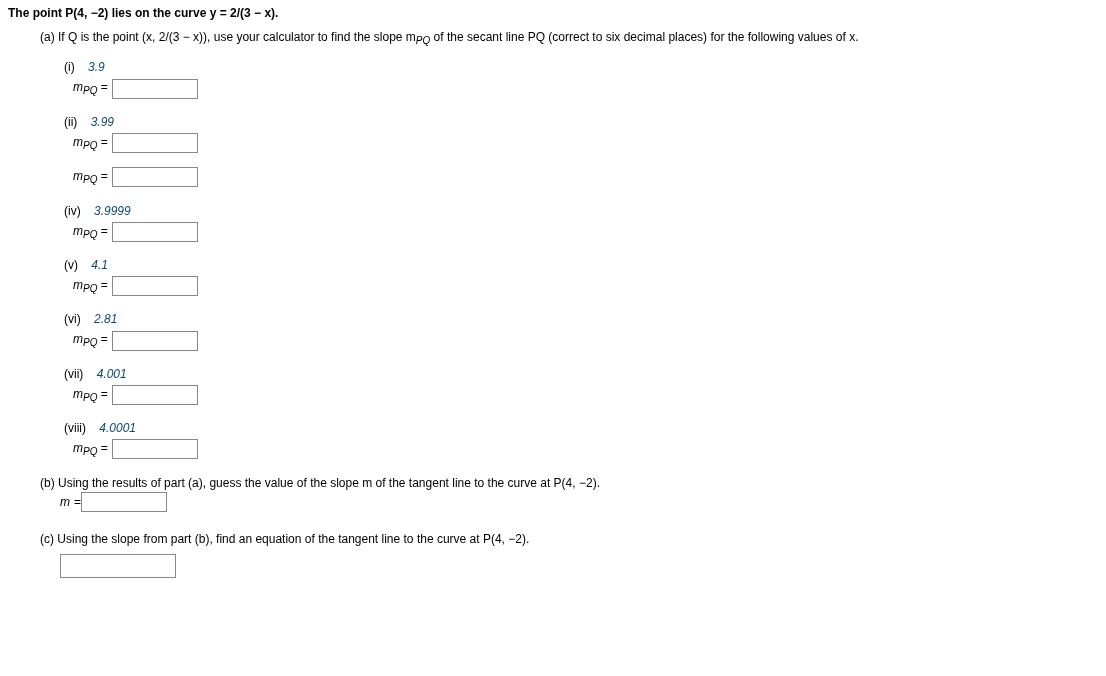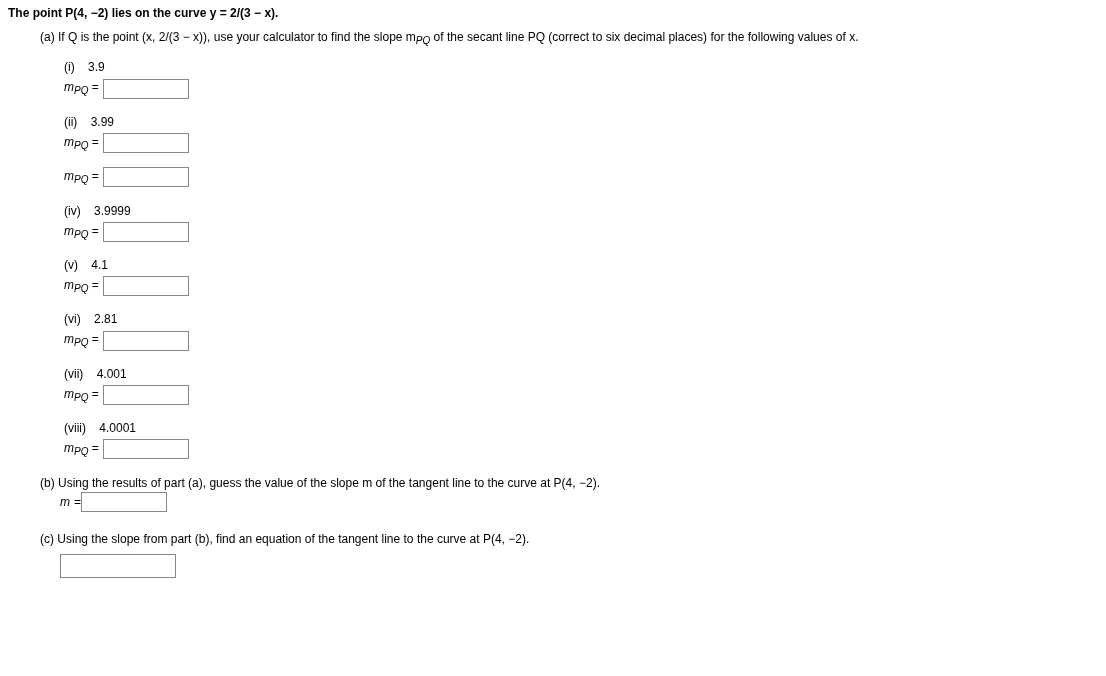--- a/index.html
+++ b/index.html
@@ -24,28 +24,30 @@
   .item {
     margin-bottom: 14px;
   }
   .item-label {
     margin-bottom: 2px;
   }
   .roman {
     margin-right: 10px;
   }
   .xval {
-    color: #000000;
+    color: #0c4a6e;
+    font-style: italic;
   }
   .mpq-line {
     display: flex;
     align-items: center;
   }
   .mpq-label {
     margin-right: 4px;
+    margin-left: 9px;
   }
   .mpq-label i { font-style: italic; }
   .sub { font-size: 10px; vertical-align: sub; font-style: italic; }
   input[type="text"] {
     width: 80px;
     height: 16px;
     border: 1px solid #888;
     padding: 1px 2px;
     font-size: 12px;
     background: #fff;

